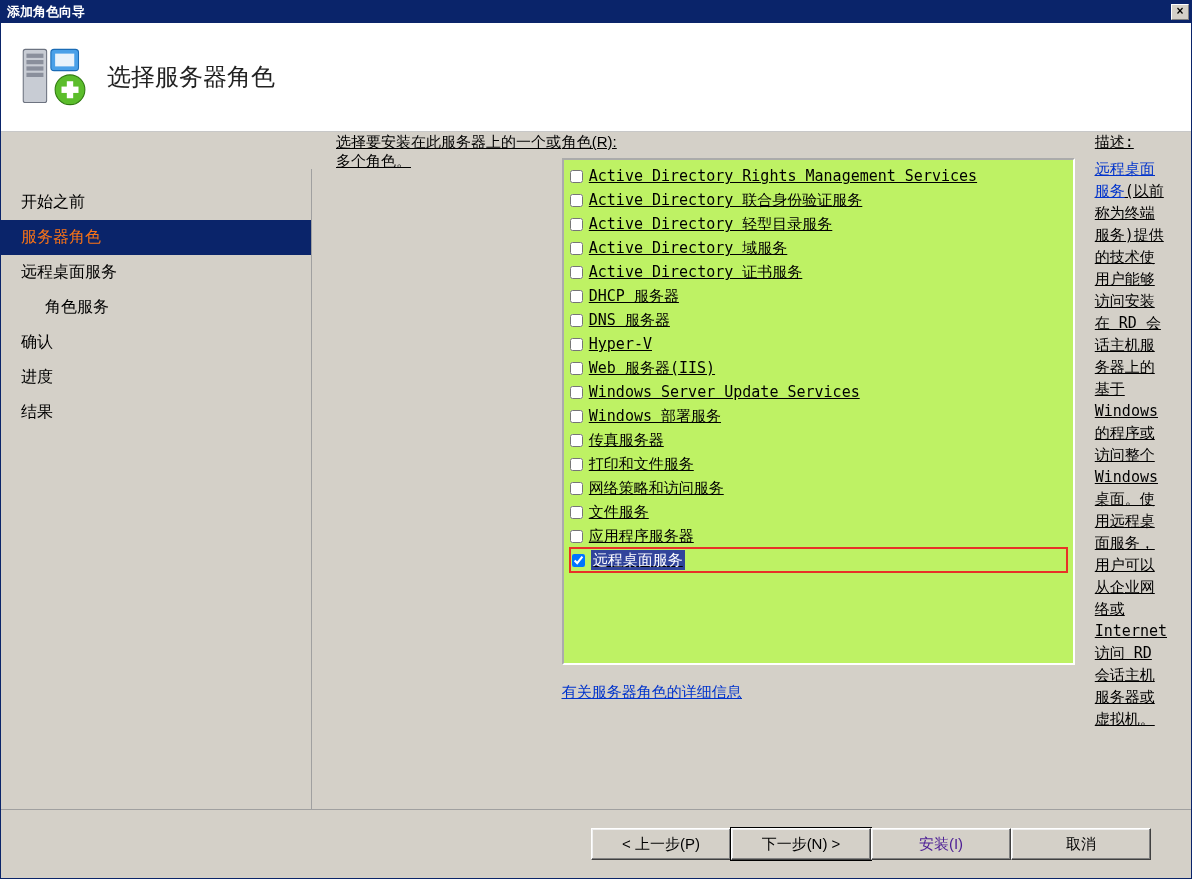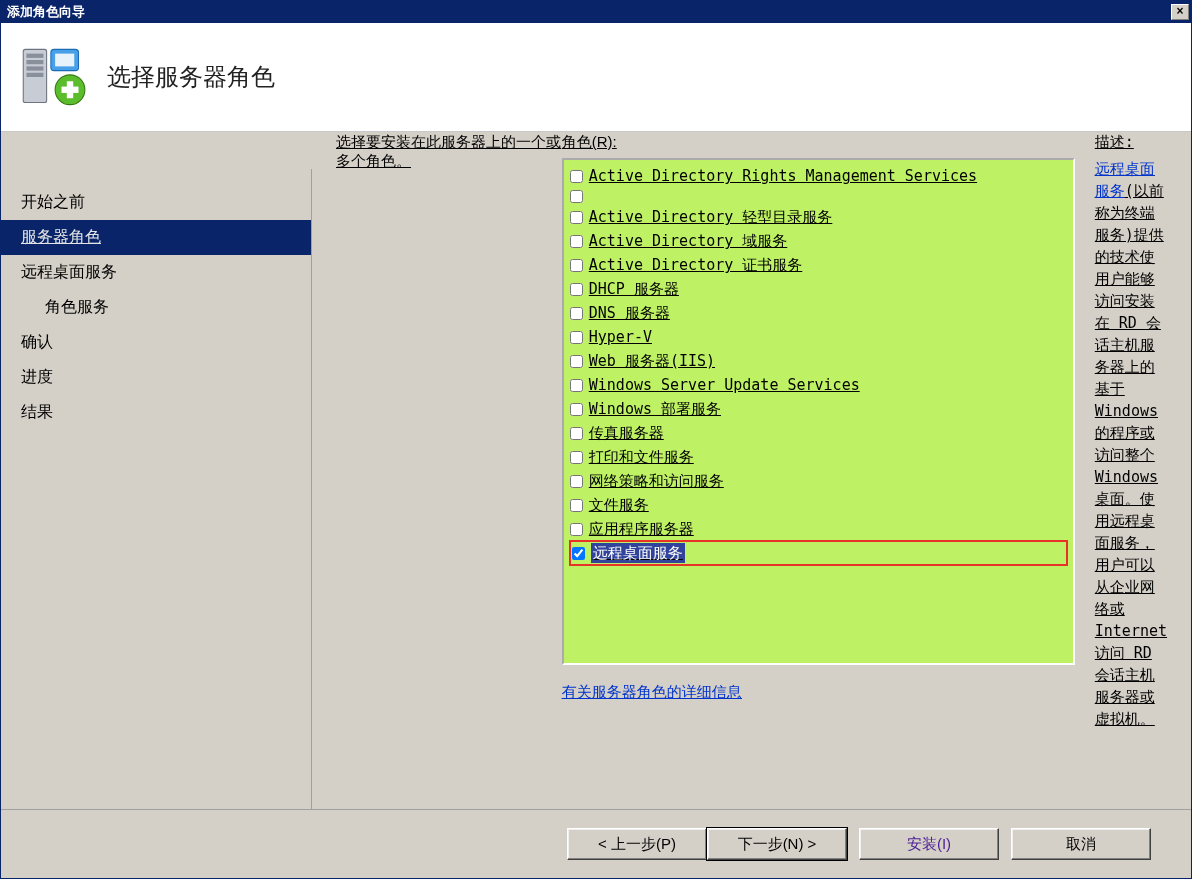--- a/index.html
+++ b/index.html
@@ -82,22 +82,21 @@
     font-family: "SimSun", "Microsoft YaHei", sans-serif;
     font-size: 16px;
     color: #000;
     padding: 7px 0 7px 20px;
   }
   .nav-item.indent {
     padding-left: 44px;
   }
   .nav-item.selected {
     background: #0a246a;
-    color: #e5e5e5;
-    text-decoration: underline;
+    color: #f97316;
   }
   .content {
     flex: 1;
     display: flex;
     flex-direction: row;
     padding: 1px 24px 0 24px;
     font-family: "SimSun", "Microsoft YaHei", sans-serif;
     font-size: 15px;
     min-height: 0;
     text-decoration: underline;
@@ -172,21 +171,20 @@
     line-height: 22px;
     margin-top: 6px;
   }
   .footer {
     height: 68px;
     border-top: 1px solid #a0a0a0;
     display: flex;
     justify-content: flex-end;
     align-items: center;
     padding-right: 40px;
-    gap: 12px;
     background: #d4d0c8;
   }
   .wizard-btn {
     width: 140px;
     height: 32px;
     font-family: "SimSun", "Microsoft YaHei", sans-serif;
     font-size: 15px;
     background: #d4d0c8;
     border: 1px solid #404040;
     border-top-color: #ffffff;
@@ -249,20 +247,21 @@
       <div class="columns">
         <div class="roles-col">
           <div class="roles-label">角色(R):</div>
           <div class="roles-list" id="roles-list">
               <div class="role-row">
                 <input type="checkbox" style="">
                 <span class="label">Active Directory Rights Management Services</span>
               </div>
               <div class="role-row">
                 <input type="checkbox" style="">
+                <span class="label">Active Directory 联合身份验证服务</span>
               </div>
               <div class="role-row">
                 <input type="checkbox" style="">
                 <span class="label">Active Directory 轻型目录服务</span>
               </div>
               <div class="role-row">
                 <input type="checkbox" style="">
                 <span class="label">Active Directory 域服务</span>
               </div>
               <div class="role-row">

